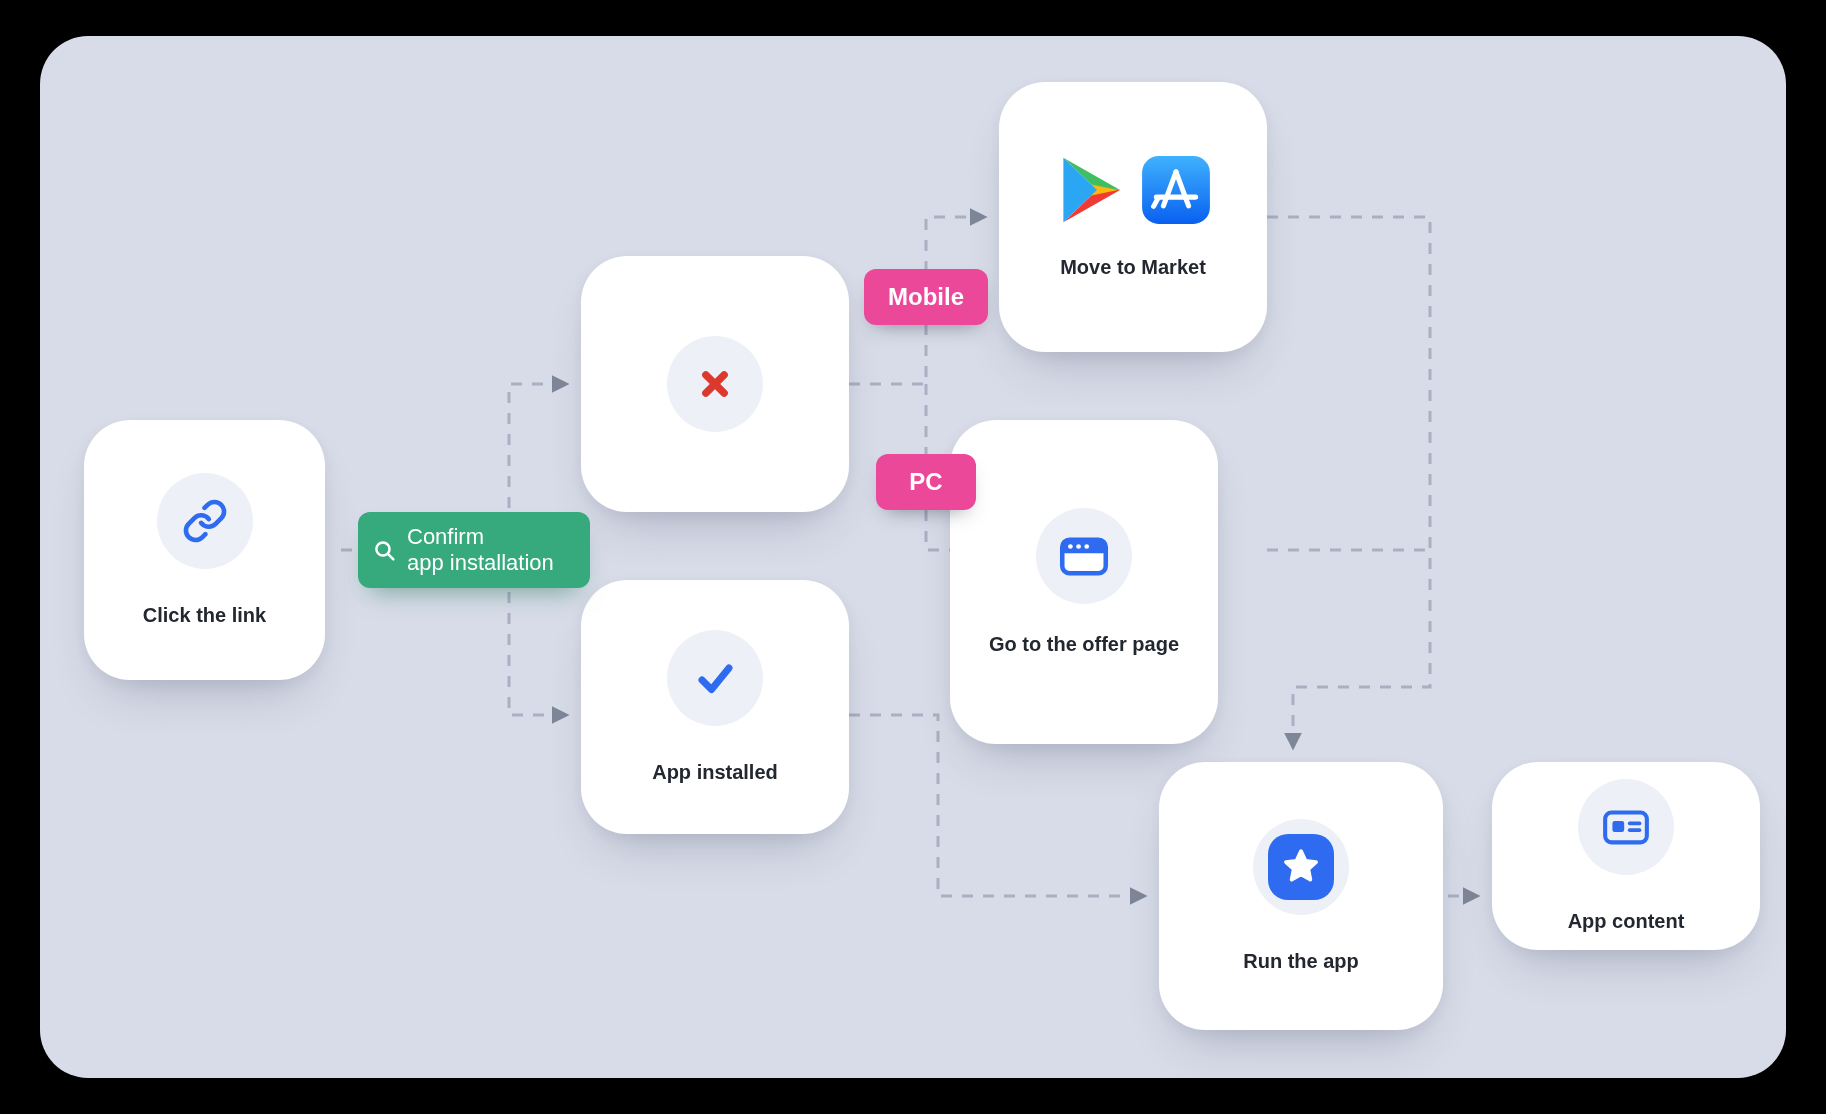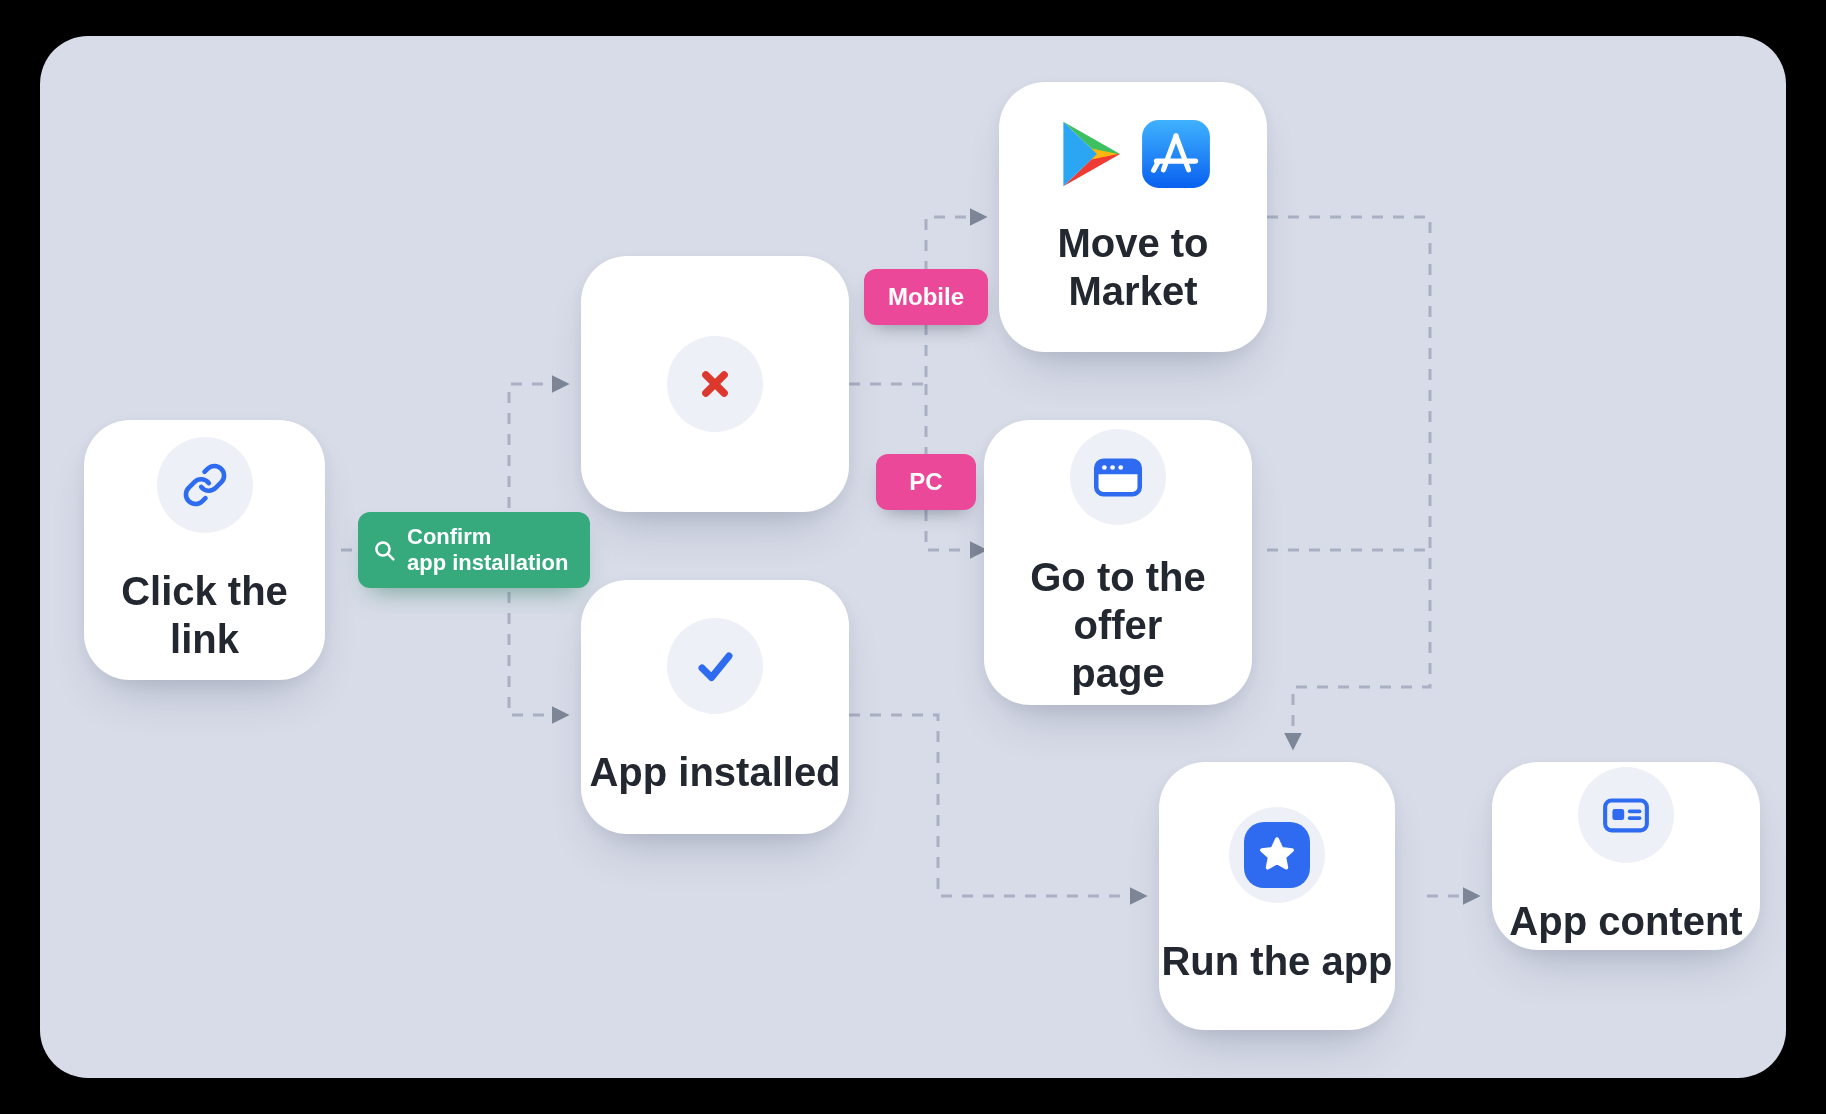--- a/index.html
+++ b/index.html
@@ -15,50 +15,50 @@
     background:#d8dce8;border-radius:48px;z-index:0;
   }
   .connectors{position:absolute;left:0;top:0;z-index:1}
 
   .card{
     position:absolute;background:#fff;border-radius:46px;z-index:2;
     display:flex;flex-direction:column;align-items:center;justify-content:center;gap:34px;
     box-shadow:0 26px 50px -22px rgba(45,55,90,.30),0 4px 14px rgba(45,55,90,.06);
   }
   .card-label{
-    font-size:40px;font-weight:700;color:#232830;text-align:center;line-height:1.2;
+    font-size:20px;font-weight:700;color:#232830;text-align:center;line-height:1.2;
   }
   .icon-circle{
     width:96px;height:96px;border-radius:50%;background:#edf0f6;
     display:flex;align-items:center;justify-content:center;
   }
   .app-square{
     width:66px;height:66px;border-radius:20px;background:#2e6bf0;
     display:flex;align-items:center;justify-content:center;
   }
   .market-icons{display:flex;align-items:center;gap:16px}
 
   
   .n-click  {left:84px;  top:420px;width:241px;height:260px}
   .n-notinst{left:581px; top:256px;width:268px;height:256px}
   .n-inst   {left:581px; top:580px;width:268px;height:254px}
   .n-market {left:999px; top:82px; width:268px;height:270px;gap:30px}
-  .n-offer  {left:984px; top:420px;width:268px;height:285px;gap:28px}
-  .n-run    {left:1159px;top:762px;width:236px;height:268px}
+  .n-offer  {left:950px; top:420px;width:268px;height:324px;gap:28px}
+  .n-run    {left:1159px;top:762px;width:284px;height:268px}
   .n-content{left:1492px;top:762px;width:268px;height:188px}
   .n-offer .card-label{width:190px}
 
   
   .badge-green{
     position:absolute;left:358px;top:512px;width:232px;height:76px;z-index:3;
     background:#36a97d;border-radius:12px;color:#fff;
     display:flex;align-items:center;gap:10px;padding:0 14px;
     box-shadow:0 14px 26px -12px rgba(25,110,78,.55);
   }
-  .badge-green .lines{display:flex;flex-direction:column;font-weight:700;font-size:22px;line-height:1.2}
+  .badge-green .lines{display:flex;flex-direction:column;font-weight:400;font-size:22px;line-height:1.2}
   .badge-gray{
     position:absolute;height:56px;z-index:3;background:#ec4899;color:#fff;
     border-radius:12px;display:flex;align-items:center;justify-content:center;
     font-weight:700;font-size:24px;
     box-shadow:0 10px 20px -10px rgba(40,48,66,.5);
   }
   .badge-mobile{left:864px;top:269px;width:124px}
   .badge-pc{left:876px;top:454px;width:100px}
 </style>
 </head>

